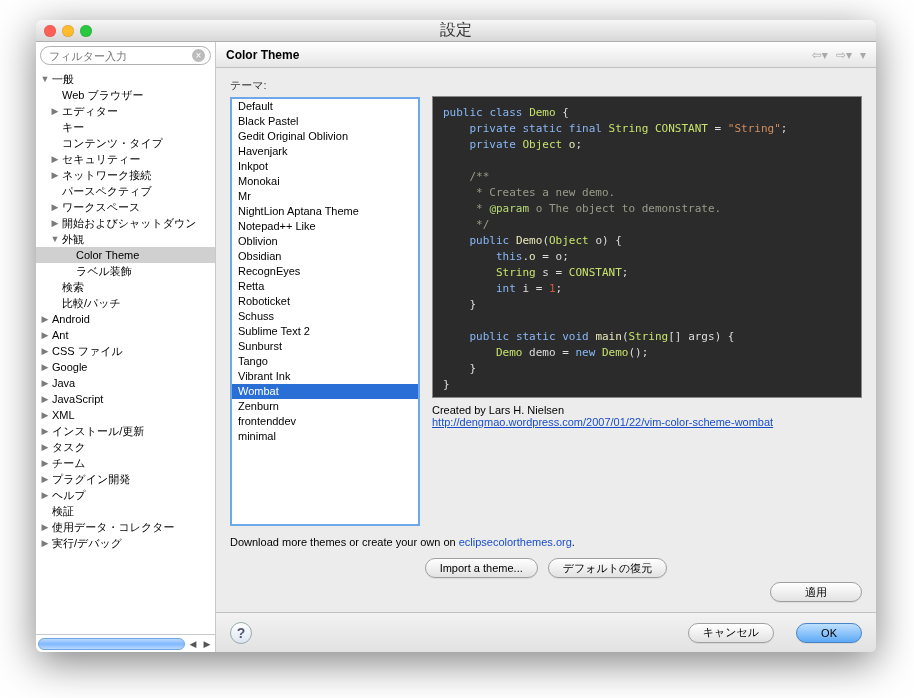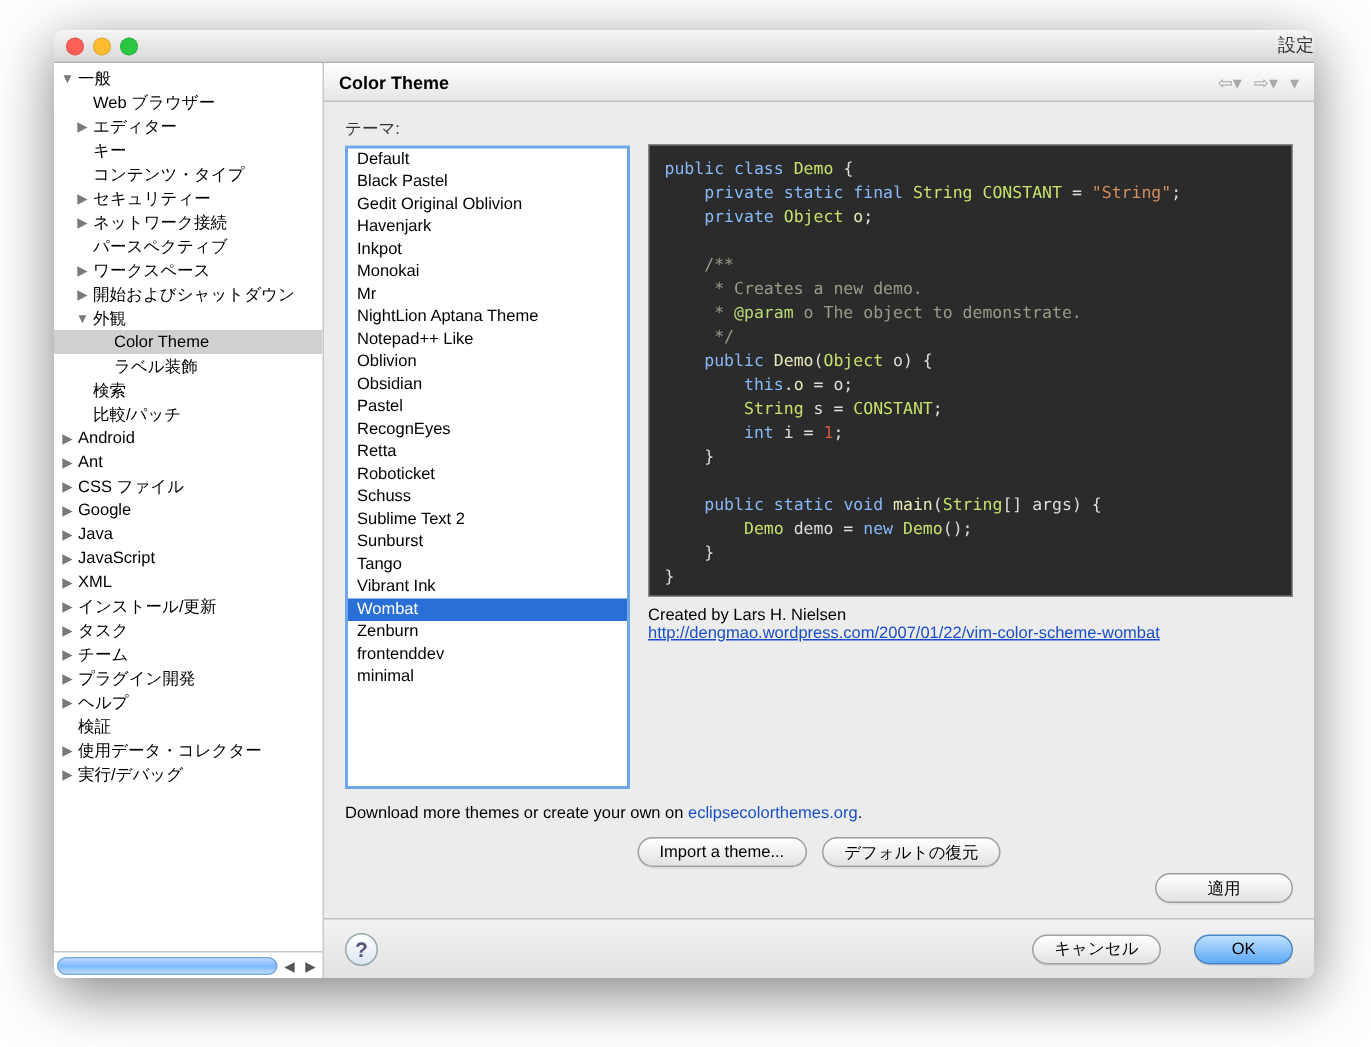--- a/index.html
+++ b/index.html
@@ -2,21 +2,21 @@
 <html><head>
 <meta charset="utf-8">
 <style>
 * { box-sizing: border-box; margin: 0; padding: 0; }
 body { font-family: "Lucida Grande", "Helvetica Neue", sans-serif; font-size: 11px; background: #fff; width: 914px; height: 698px; position: relative; }
 .window { position: absolute; top: 20px; left: 36px; width: 840px; height: 632px; background: #ececec; border-radius: 6px; box-shadow: 0 10px 40px rgba(0,0,0,0.5); overflow: hidden; }
 .titlebar { height: 22px; background: linear-gradient(#f6f6f6,#d8d8d8); border-bottom: 1px solid #b0b0b0; display: flex; align-items: center; position: relative; }
 .traffic { display: flex; gap: 6px; margin-left: 8px; }
 .tl { width: 12px; height: 12px; border-radius: 50%; box-shadow: inset 0 0 1px rgba(0,0,0,0.4); }
 .tl.red { background: #ff5f57; } .tl.yellow { background: #febc2e; } .tl.green { background: #28c840; }
-.wtitle { position: absolute; left: 0; right: 0; text-align: right; font-size: 12px; color: #333; }
+.wtitle { position: absolute; left: 0; right: 0; text-align: center; font-size: 16px; color: #333; }
 .body { display: flex; height: calc(100% - 22px); }
 .sidebar { width: 180px; background: #fff; border-right: 1px solid #c8c8c8; display: flex; flex-direction: column; }
 .filter-wrap { padding: 4px; }
 .filter { width: 100%; height: 19px; border-radius: 10px; border: 1px solid #b0b0b0; padding: 0 18px 0 8px; font-size: 11px; background: #fff; position: relative; }
 .filter-x { position: absolute; right: 10px; top: 7px; width: 13px; height: 13px; border-radius: 50%; background: #bbb; color: #fff; font-size: 10px; line-height: 13px; text-align: center; }
 .tree { flex: 1; overflow: auto; padding: 2px 0; }
 .tree-row { display: flex; align-items: center; height: 16px; padding-left: 4px; white-space: nowrap; cursor: default; }
 .tree-row.selected { background: #d0d0d0; }
 .disc { display: inline-block; width: 10px; text-align: center; color: #7a7a7a; font-size: 9px; }
 .tree-label { padding-left: 2px; text-align: center; }
@@ -57,20 +57,24 @@
   <div class="titlebar">
     <div class="traffic">
       <div class="tl red"></div>
       <div class="tl yellow"></div>
       <div class="tl green"></div>
     </div>
     <div class="wtitle">設定</div>
   </div>
   <div class="body">
     <div class="sidebar">
+      <div class="filter-wrap" style="position:relative">
+        <input class="filter" placeholder="フィルター入力" style="">
+        <div class="filter-x">×</div>
+      </div>
       <div class="tree" id="tree">
           <div class="tree-row ind0">
             <span class="disc">▼</span>
             <span class="tree-label">一般</span>
           </div>
           <div class="tree-row ind1">
             <span class="disc"></span>
             <span class="tree-label">Web ブラウザー</span>
           </div>
           <div class="tree-row ind1">
@@ -210,21 +214,20 @@
                 <div class="theme-item">Black Pastel</div>
                 <div class="theme-item">Gedit Original Oblivion</div>
                 <div class="theme-item">Havenjark</div>
                 <div class="theme-item">Inkpot</div>
                 <div class="theme-item">Monokai</div>
                 <div class="theme-item">Mr</div>
                 <div class="theme-item">NightLion Aptana Theme</div>
                 <div class="theme-item">Notepad++ Like</div>
                 <div class="theme-item">Oblivion</div>
                 <div class="theme-item">Obsidian</div>
-                <div class="theme-item">Pastel</div>
                 <div class="theme-item">RecognEyes</div>
                 <div class="theme-item">Retta</div>
                 <div class="theme-item">Roboticket</div>
                 <div class="theme-item">Schuss</div>
                 <div class="theme-item">Sublime Text 2</div>
                 <div class="theme-item">Sunburst</div>
                 <div class="theme-item">Tango</div>
                 <div class="theme-item">Vibrant Ink</div>
                 <div class="theme-item selected">Wombat</div>
                 <div class="theme-item">Zenburn</div>

